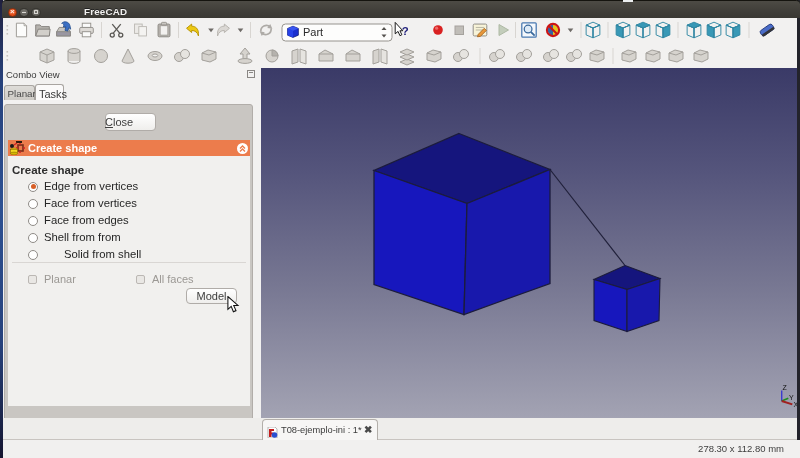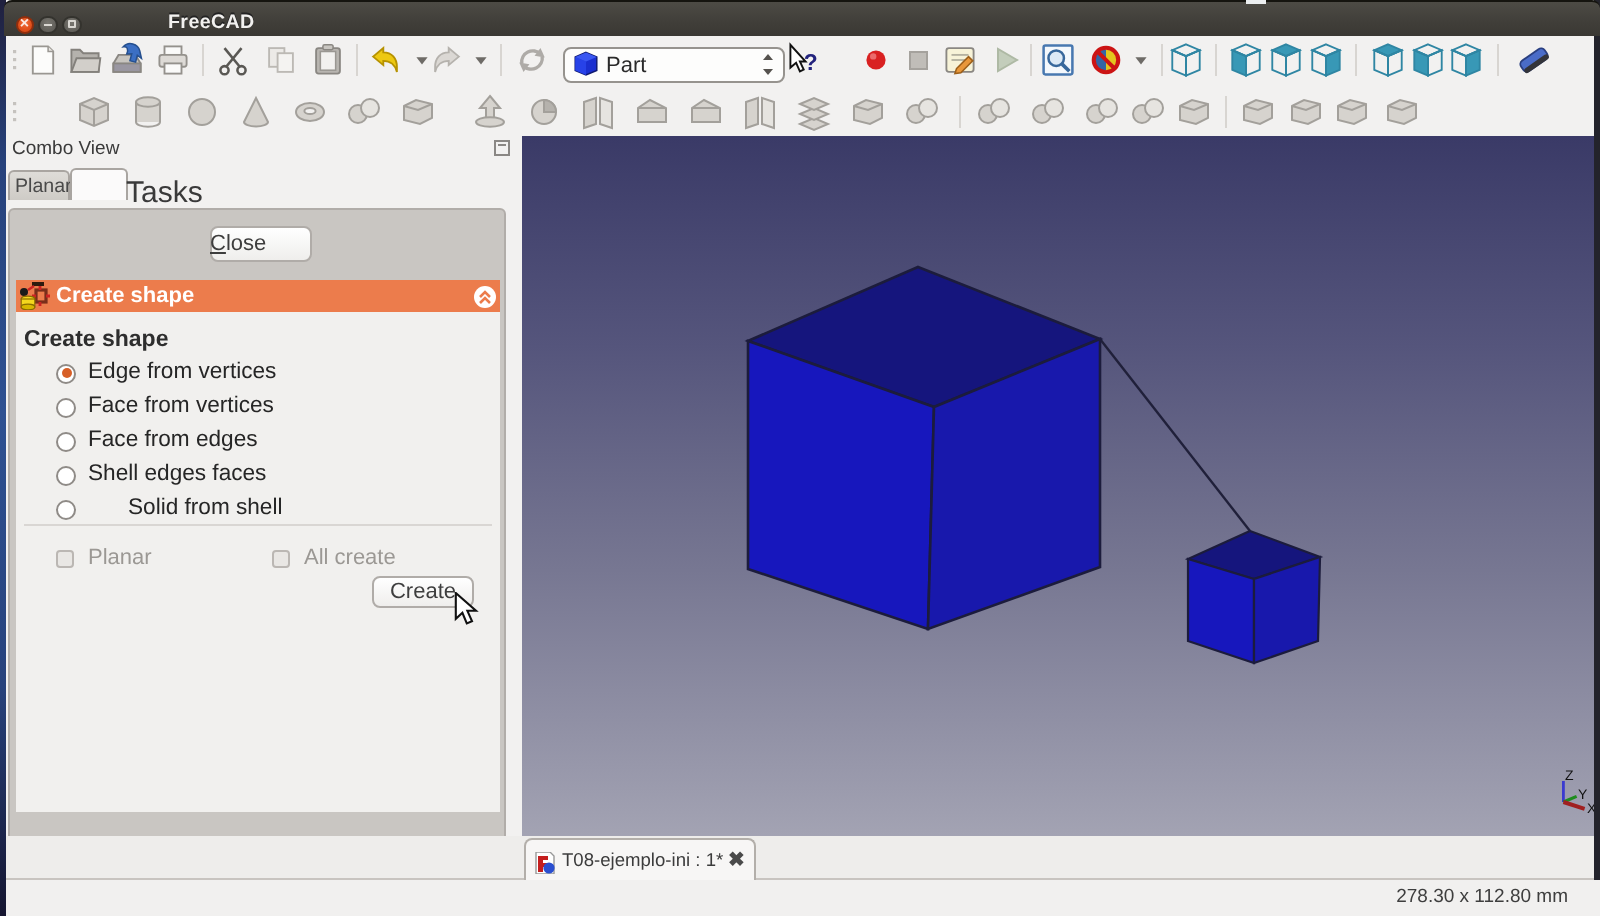--- a/index.html
+++ b/index.html
@@ -301,21 +301,21 @@
 
 <div class="abs" style="left:3px;top:66px;width:259px;height:374px;background:#f2f1f0;">
   <div class="abs" style="left:3px;top:3px;font-size:9.5px;color:#3a3a3a;">Combo View</div>
 
   <div class="abs" style="left:244px;top:4px;width:8px;height:8px;border:1px solid #8a8784;box-sizing:border-box;background:#f2f1f0;"></div>
   <div class="abs" style="left:246px;top:6px;width:4px;height:1px;background:#8a8784;"></div>
 
   <div class="abs" style="left:0.5px;top:18.5px;width:31.5px;height:15.5px;background:linear-gradient(#dedcd8,#cecbc6);border:1px solid #a9a5a1;border-bottom:none;border-radius:3px 3px 0 0;box-sizing:border-box;"></div>
   <div class="abs" style="left:4.5px;top:21.5px;font-size:9.8px;color:#4a4a4a;">Planar</div>
   <div class="abs" style="left:32px;top:17.5px;width:29px;height:16.5px;background:#fbfafa;border:1px solid #a9a5a1;border-bottom:none;border-radius:3px 3px 0 0;box-sizing:border-box;"></div>
-  <div class="abs" style="left:36px;top:21.5px;font-size:15px;color:#3a3a3a;margin-left:24px;">Tasks</div>
+  <div class="abs" style="left:36px;top:21.5px;font-size:11px;color:#3a3a3a;">Tasks</div>
 
   <div class="abs" style="left:1px;top:38px;width:249px;height:333px;background:#c9c6c2;border:1px solid #b1ada9;border-radius:3px;box-sizing:border-box;"></div>
 
   <div class="abs" style="left:102px;top:47px;width:51px;height:18px;background:linear-gradient(#ffffff,#efeeec);border:1px solid #b0aca8;border-radius:4px;box-sizing:border-box;"></div>
   <div class="abs" style="left:102px;top:49.5px;width:51px;font-size:11px;color:#3e3e3e;"><span style="text-decoration:underline;">C</span>lose</div>
 
   <div class="abs" style="left:5px;top:74px;width:242px;height:16px;background:#ec7c4c;"></div>
   <div id="cs-icon" class="abs" style="left:7px;top:75px;width:15px;height:14px;">
 <svg width="15" height="14" viewBox="0 0 15 14">
 <rect x="6" y="0" width="6" height="2" fill="#2e1a0e"></rect>
@@ -339,33 +339,33 @@
   <div class="abs" style="left:9px;top:97.5px;font-size:11.5px;font-weight:bold;color:#2e2e2e;">Create shape</div>
 
   <div class="abs" style="left:25px;top:115.5px;width:10px;height:10px;border-radius:50%;background:#fff;border:1px solid #8f8b87;box-sizing:border-box;"></div>
   <div class="abs" style="left:27.5px;top:118px;width:5px;height:5px;border-radius:50%;background:#d75f27;"></div>
   <div class="abs" style="left:41px;top:114px;font-size:11.3px;color:#262626;">Edge from vertices</div>
   <div class="abs" style="left:25px;top:132.5px;width:10px;height:10px;border-radius:50%;background:#fff;border:1px solid #8f8b87;box-sizing:border-box;"></div>
   <div class="abs" style="left:41px;top:131px;font-size:11.3px;color:#262626;">Face from vertices</div>
   <div class="abs" style="left:25px;top:149.5px;width:10px;height:10px;border-radius:50%;background:#fff;border:1px solid #8f8b87;box-sizing:border-box;"></div>
   <div class="abs" style="left:41px;top:148px;font-size:11.3px;color:#262626;">Face from edges</div>
   <div class="abs" style="left:25px;top:166.5px;width:10px;height:10px;border-radius:50%;background:#fff;border:1px solid #8f8b87;box-sizing:border-box;"></div>
-  <div class="abs" style="left:41px;top:165px;font-size:11.3px;color:#262626;">Shell edges faces</div>
+  <div class="abs" style="left:41px;top:165px;font-size:11.3px;color:#262626;">Shell from from</div>
   <div class="abs" style="left:25px;top:183.5px;width:10px;height:10px;border-radius:50%;background:#fff;border:1px solid #8f8b87;box-sizing:border-box;"></div>
   <div class="abs" style="left:41px;top:182px;font-size:11.3px;color:#262626;margin-left:20px;">Solid from shell</div>
 
   <div class="abs" style="left:9px;top:196px;width:234px;height:1px;background:#d9d6d3;"></div>
 
   <div class="abs" style="left:25px;top:208.5px;width:9px;height:9px;background:#e9e7e4;border:1px solid #bbb7b3;border-radius:2px;box-sizing:border-box;"></div>
   <div class="abs" style="left:41px;top:207px;font-size:11px;color:#9b9894;">Planar</div>
   <div class="abs" style="left:133px;top:208.5px;width:9px;height:9px;background:#e9e7e4;border:1px solid #bbb7b3;border-radius:2px;box-sizing:border-box;"></div>
-  <div class="abs" style="left:149px;top:207px;font-size:11px;color:#9b9894;">All create</div>
+  <div class="abs" style="left:149px;top:207px;font-size:11px;color:#9b9894;">All faces</div>
 
   <div class="abs" style="left:183px;top:222px;width:51px;height:16px;background:linear-gradient(#ffffff,#efeeec);border:1px solid #b0aca8;border-radius:4px;box-sizing:border-box;"></div>
-  <div class="abs" style="left:183px;top:224px;width:51px;text-align:center;font-size:11px;color:#3e3e3e;">Create</div>
+  <div class="abs" style="left:183px;top:224px;width:51px;text-align:center;font-size:11px;color:#3e3e3e;">Model</div>
   <div id="cursor" class="abs" style="left:224px;top:230px;width:13px;height:18px;">
 <svg width="13" height="18" viewBox="0 0 13 18">
 <path d="M0.9,0.5 L0.9,13.4 L4.2,10.4 L6.4,15.7 L9,14.6 L6.7,9.4 L11,9.4 Z" fill="#fff" stroke="#111" stroke-width="1.05"></path>
 </svg></div>
 
 </div>
 
 <div id="viewport" class="abs" style="left:261px;top:68px;width:536px;height:350px;background:linear-gradient(#3a3a67 0%,#55557c 30%,#777792 62%,#a3a3b3 100%);">
 <svg width="536" height="350" viewBox="0 0 536 350" style="position:absolute;left:0;top:0;">
 

